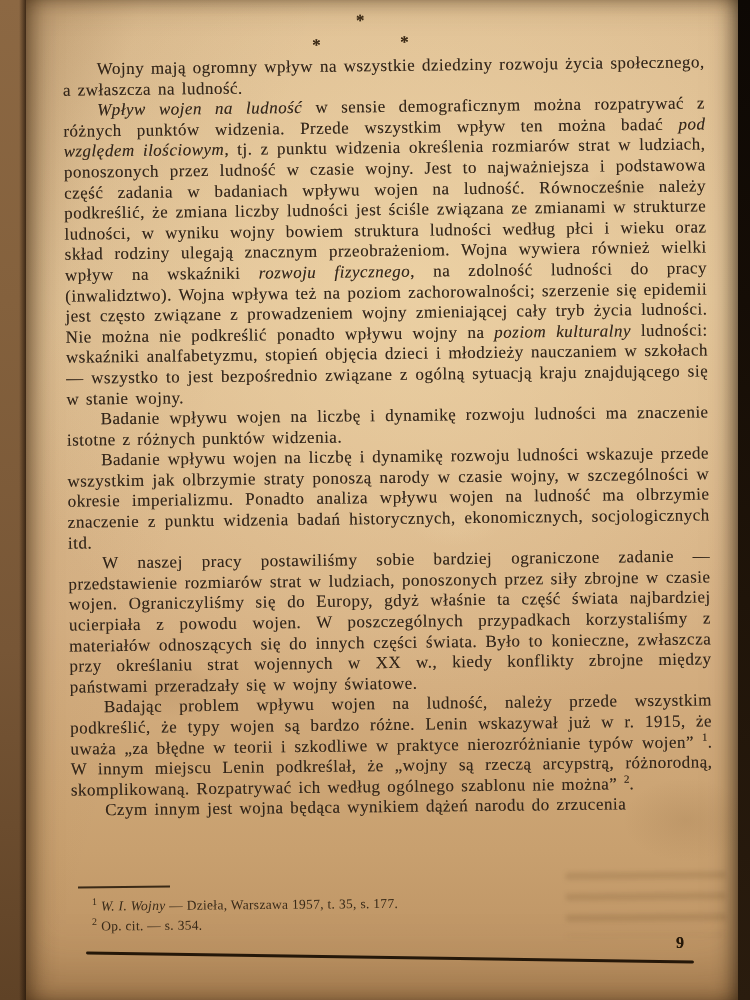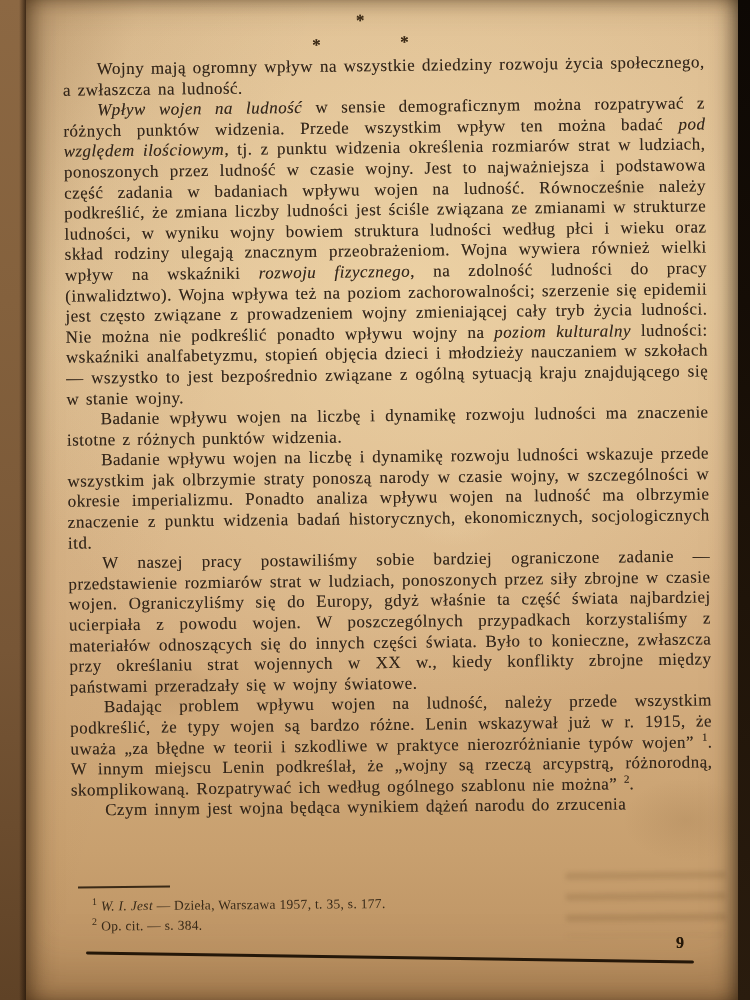--- a/index.html
+++ b/index.html
@@ -125,22 +125,22 @@
       <p class="para"><span>W naszej pracy postawiliśmy sobie bardziej ograniczone zadanie — przedstawienie rozmiarów strat w ludziach, ponoszonych przez siły zbrojne w czasie wojen. Ograniczyliśmy się do Europy, gdyż właśnie ta część świata najbardziej ucierpiała z powodu wojen. W poszczególnych przypadkach korzystaliśmy z materiałów odnoszących się do innych części świata. Było to konieczne, zwłaszcza przy określaniu strat wojennych w XX w., kiedy konflikty zbrojne między państwami przeradzały się w wojny światowe.</span></p>
 
       <p class="para"><span>Badając problem wpływu wojen na ludność, należy przede wszystkim podkreślić, że typy wojen są bardzo różne. Lenin wskazywał już w r. 1915, że uważa „za błędne w teorii i szkodliwe w praktyce nierozróżnianie typów wojen” </span><sup class="fn-ref">1</sup><span>. W innym miejscu Lenin podkreślał, że „wojny są rzeczą arcypstrą, różnorodną, skomplikowaną. Rozpatrywać ich według ogólnego szablonu nie można” </span><sup class="fn-ref">2</sup><span>.</span></p>
 
       <p class="para"><span>Czym innym jest wojna będąca wynikiem dążeń narodu do zrzucenia</span></p>
     </div>
 
     <div class="footnote-sep"></div>
 
     <div class="footnotes">
-      <p class="footnote"><sup>1</sup> <span class="it">W. I. Jest</span><span> — Dzieła, Warszawa 1957, t. 35, s. 177.</span></p>
-      <p class="footnote"><sup>2</sup> <span>Op. cit. — s. 384.</span></p>
+      <p class="footnote"><sup>1</sup> <span class="it">W. I. Wojny</span><span> — Dzieła, Warszawa 1957, t. 35, s. 177.</span></p>
+      <p class="footnote"><sup>2</sup> <span>Op. cit. — s. 354.</span></p>
     </div>
 
     <div class="bleed"></div>
 
     <div class="bottom-rule"></div>
     <div class="page-number">9</div>
   </div>
 </div>
 
 </body></html>

